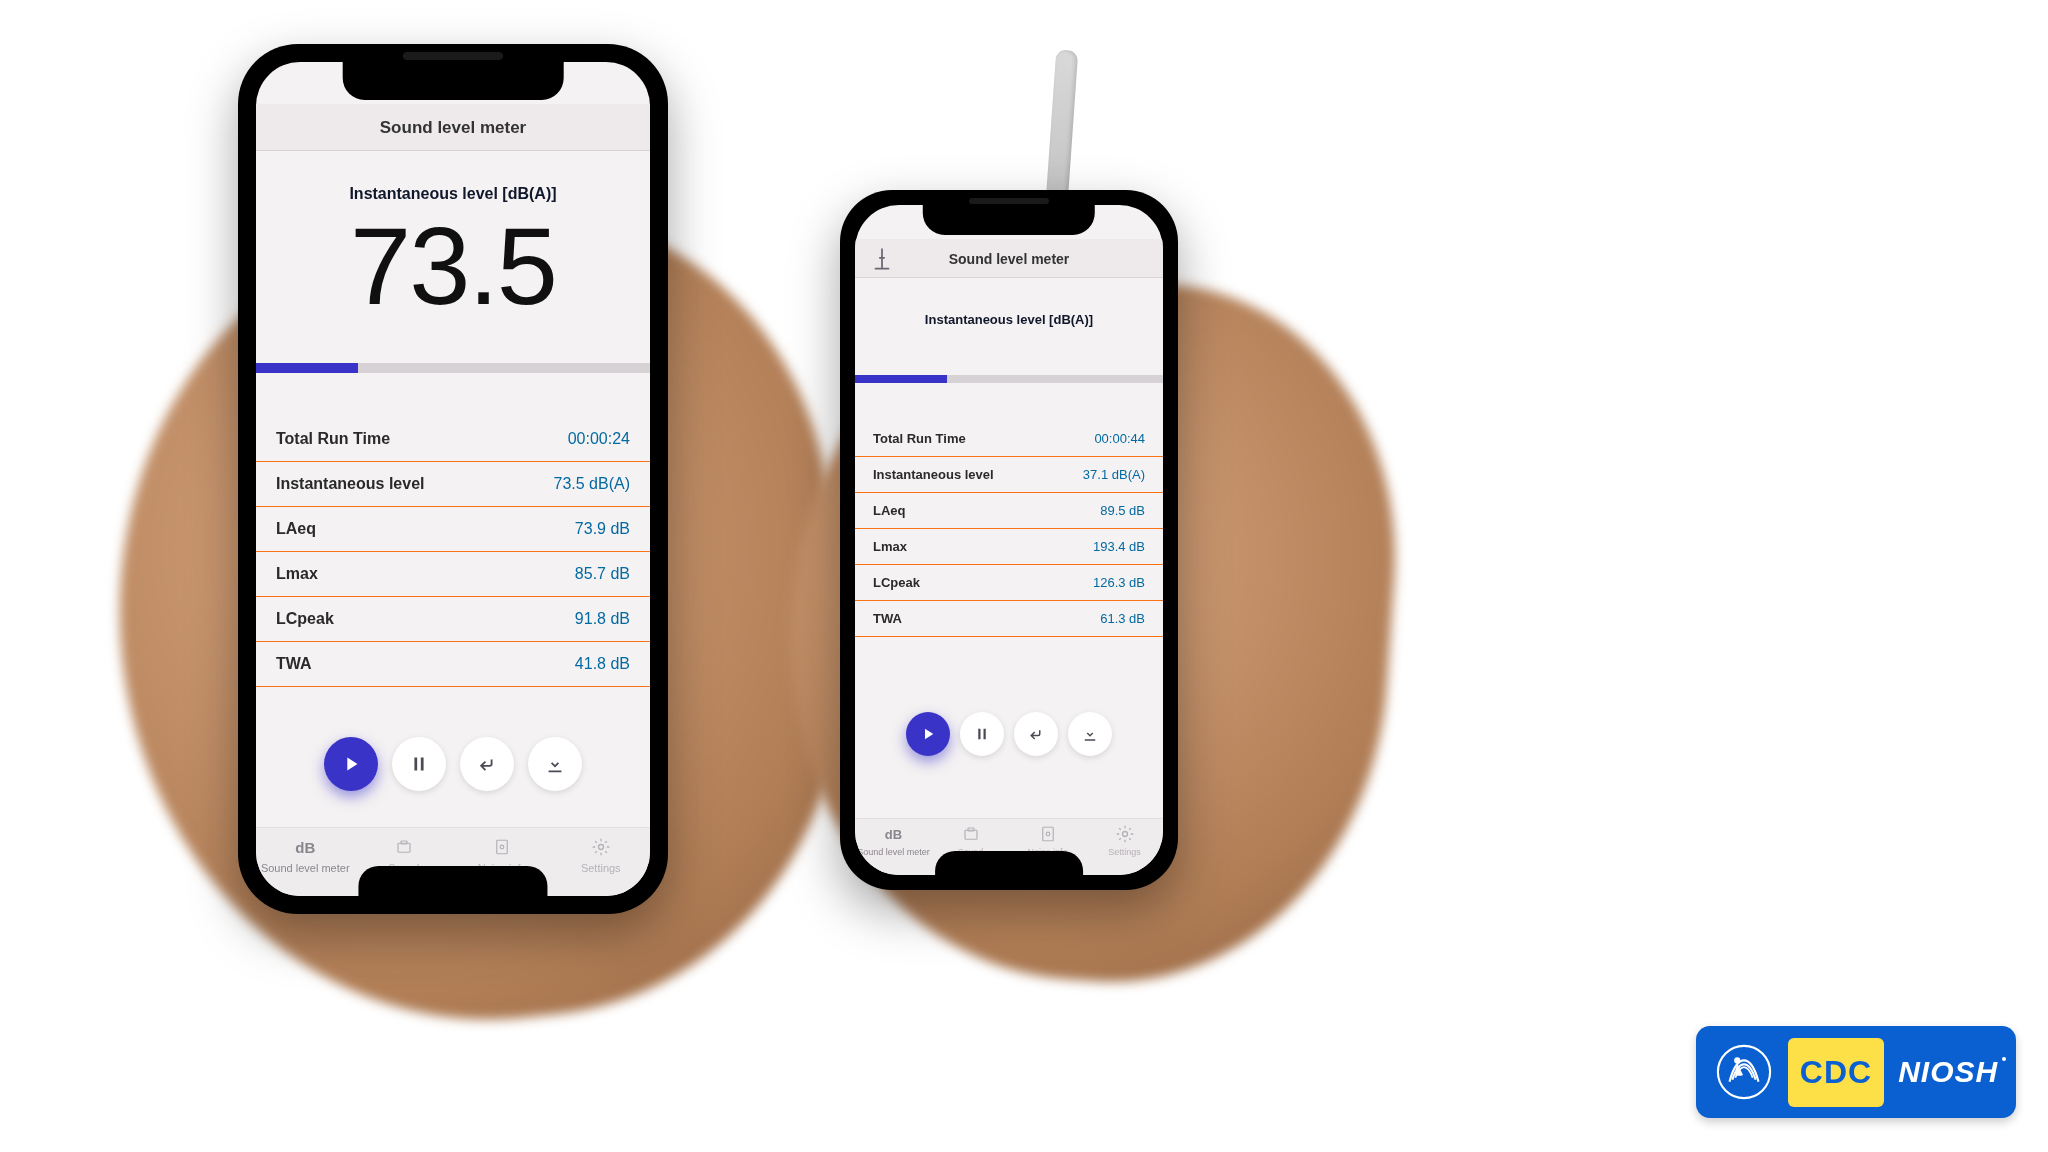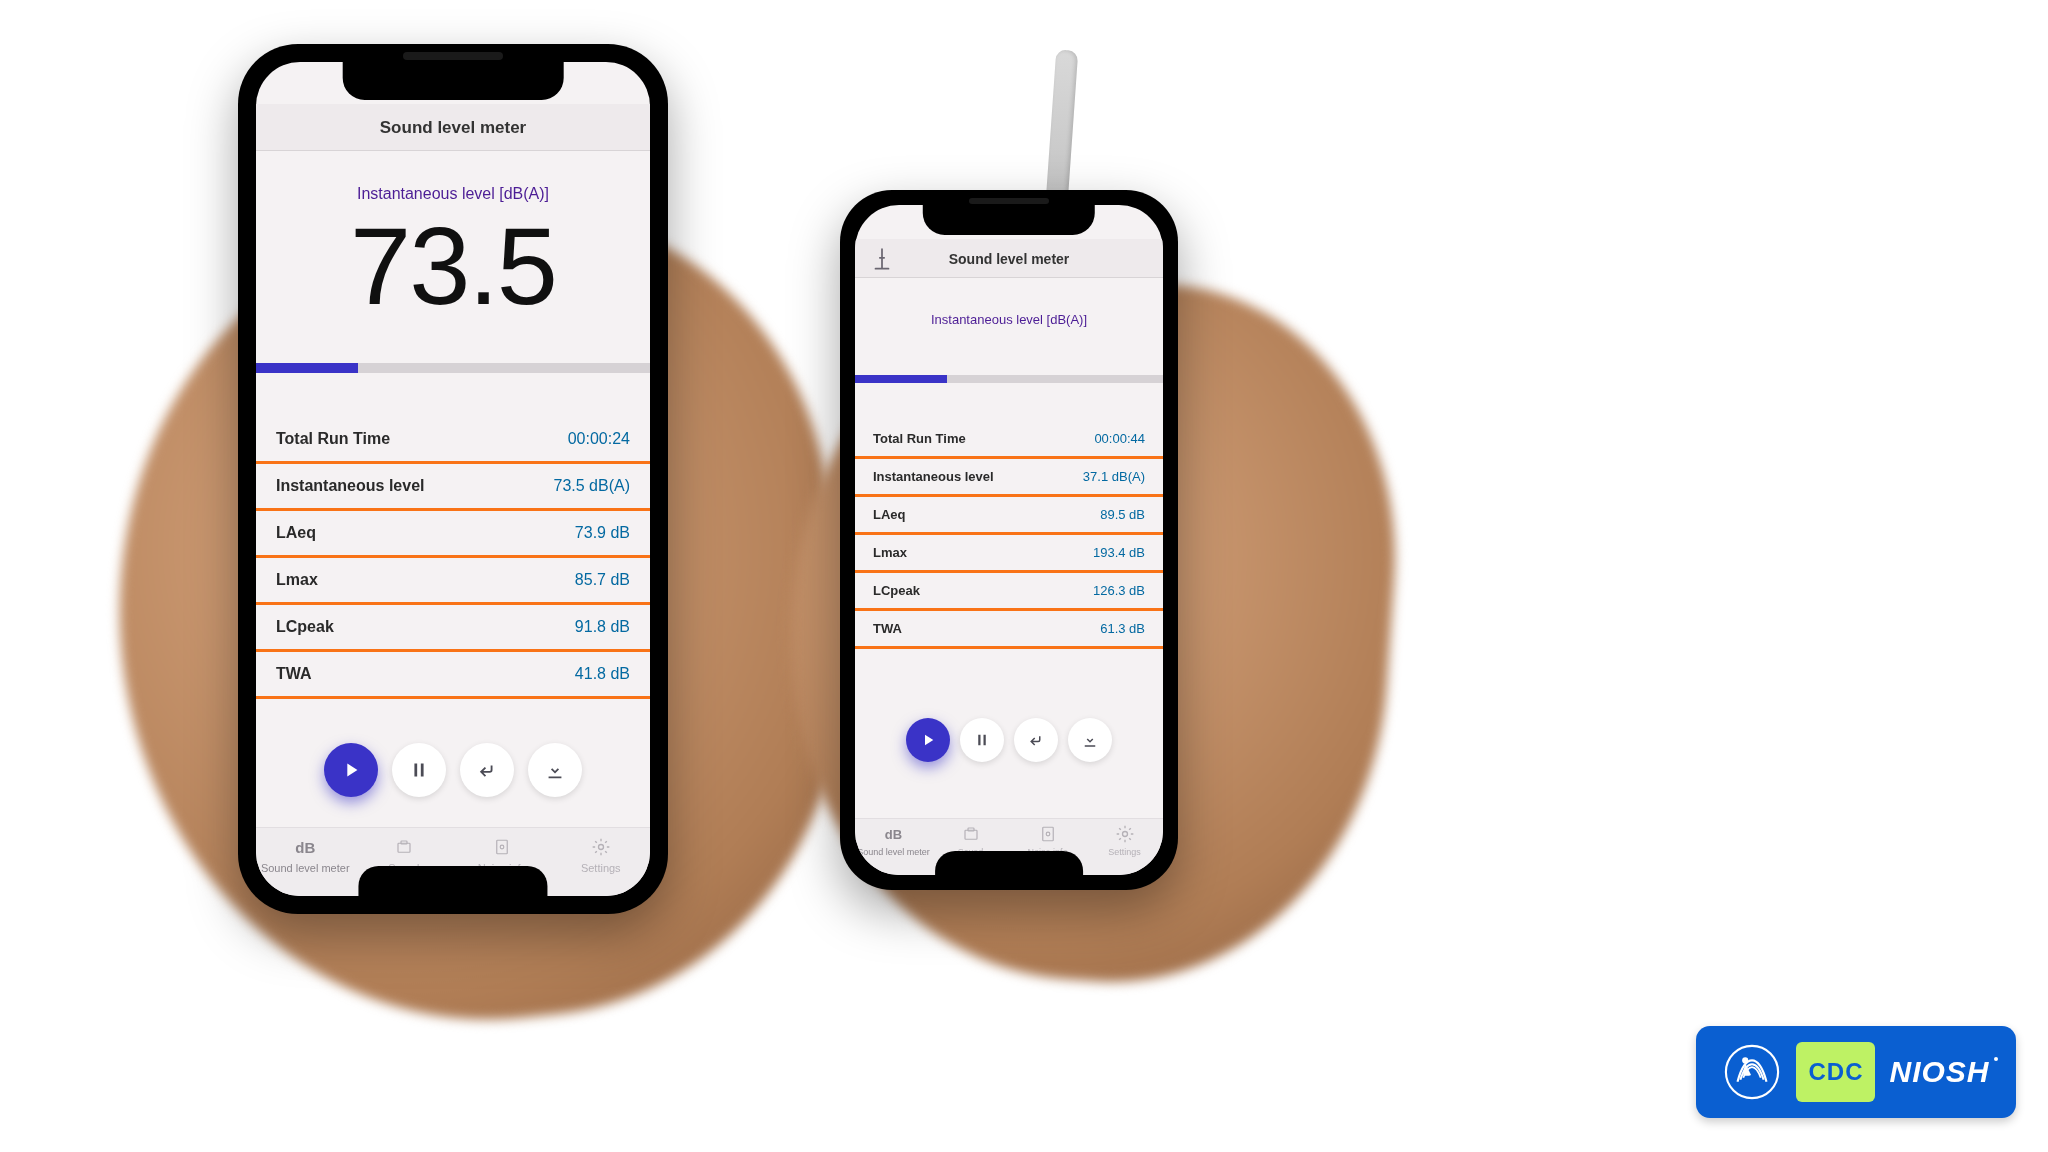--- a/index.html
+++ b/index.html
@@ -105,22 +105,22 @@
   }
   .phone.small .app-header{ margin-top:34px; font-size:14px; padding:12px 14px 10px;}
   .phone.large .app-header{ font-size:17px; }
 
   
   .reading-block{
     text-align:center;
     padding: 18px 10px 26px;
   }
   .reading-label{
-    color:#4c1d95;
-    font-weight:400;
+    color:#0f172a;
+    font-weight:700;
   }
   .phone.large .reading-label{ font-size:16px; margin-bottom:8px;}
   .phone.small .reading-label{ font-size:13px; margin-bottom:6px;}
   .reading-value{
     font-weight:400;
     color:#101010;
     letter-spacing:-2px;
     line-height:1;
   }
   .phone.large .reading-value{ font-size:110px; }
@@ -137,21 +137,21 @@
   .level-fill{
     position:absolute; left:0; top:0; bottom:0;
     background:#3a33c7;
   }
 
   
   .metrics{ flex:0 0 auto; }
   .metric-row{
     display:flex; justify-content:space-between; align-items:center;
     padding: 13px 20px;
-    border-bottom:3px solid #f97316;
+    border-bottom:1px solid #f97316;
     color:#2a2a2a;
   }
   .phone.small .metric-row{ padding:10px 18px; font-size:13px;}
   .phone.large .metric-row{ font-size:16px; }
   .metric-row .name{ font-weight:600; color:#2a2a2a;}
   .metric-row .val{ color:#0369a1; font-weight:400;}
 
   
   .controls{
     display:flex; gap:14px; justify-content:center; align-items:center;
@@ -208,23 +208,23 @@
     box-shadow:0 4px 10px rgba(0,0,0,.2);
     padding:0 14px;
   }
   .badge .hhs{
     width:60px; height:60px; flex:0 0 60px;
     border-radius:50%;
     display:flex; align-items:center; justify-content:center;
   }
   .badge .hhs svg{ width:58px; height:58px; }
   .badge .cdc{
-    background:#bef264; color:#0a5fd1;
+    background:#fde047; color:#0a5fd1;
     font-weight:800;
-    font-size:24px;
+    font-size:32px;
     padding:16px 12px; border-radius:6px;
     letter-spacing:1px;
   }
   .badge .niosh{
     font-weight:800; font-style:italic;
     font-size:30px;
     letter-spacing:1px;
     position:relative;
   }
   .badge .niosh::after{

